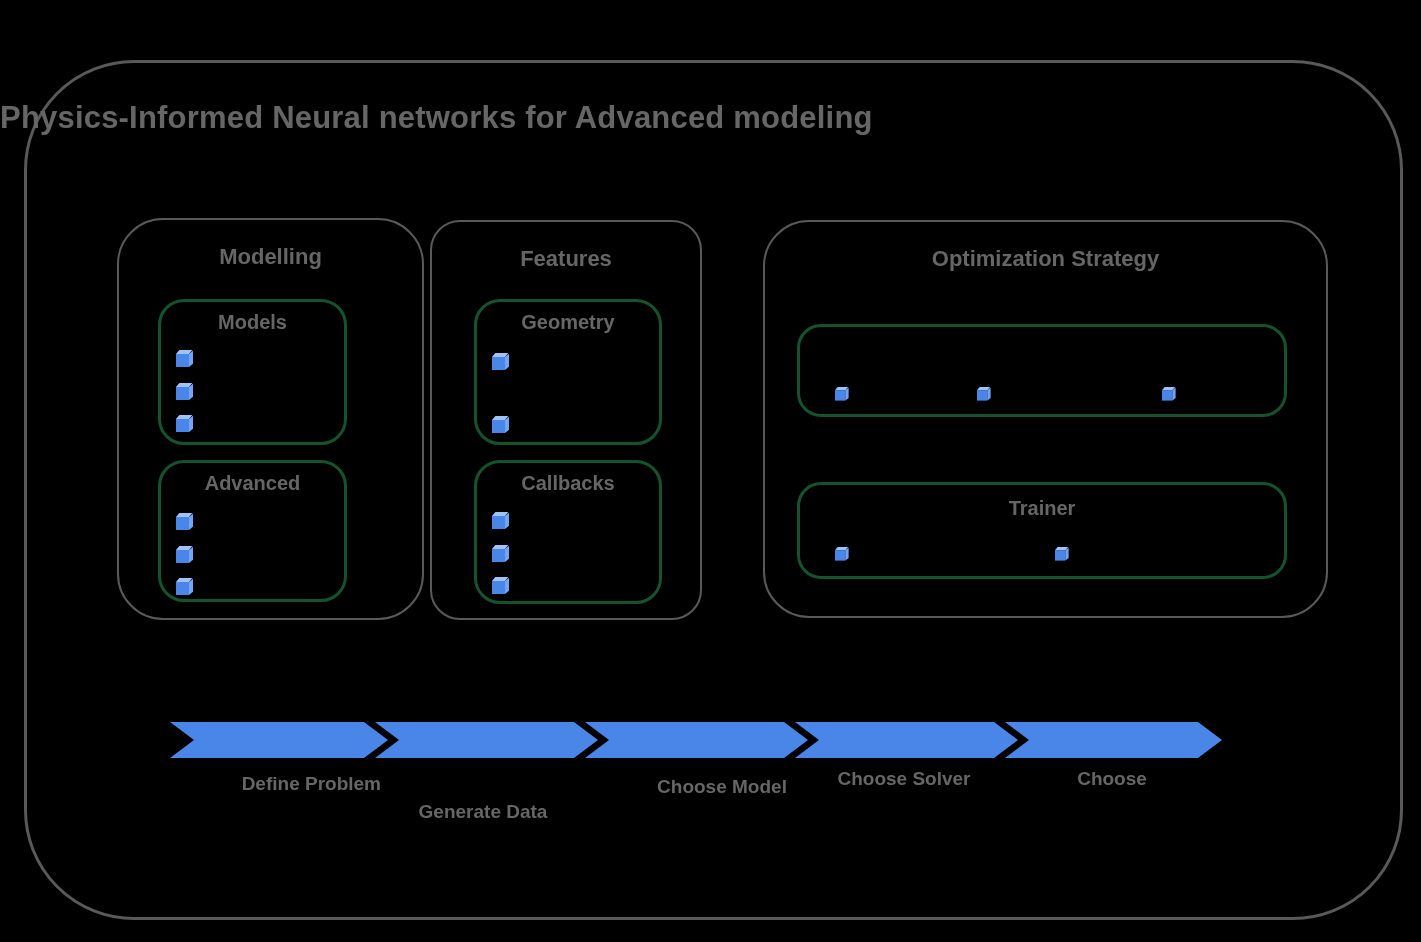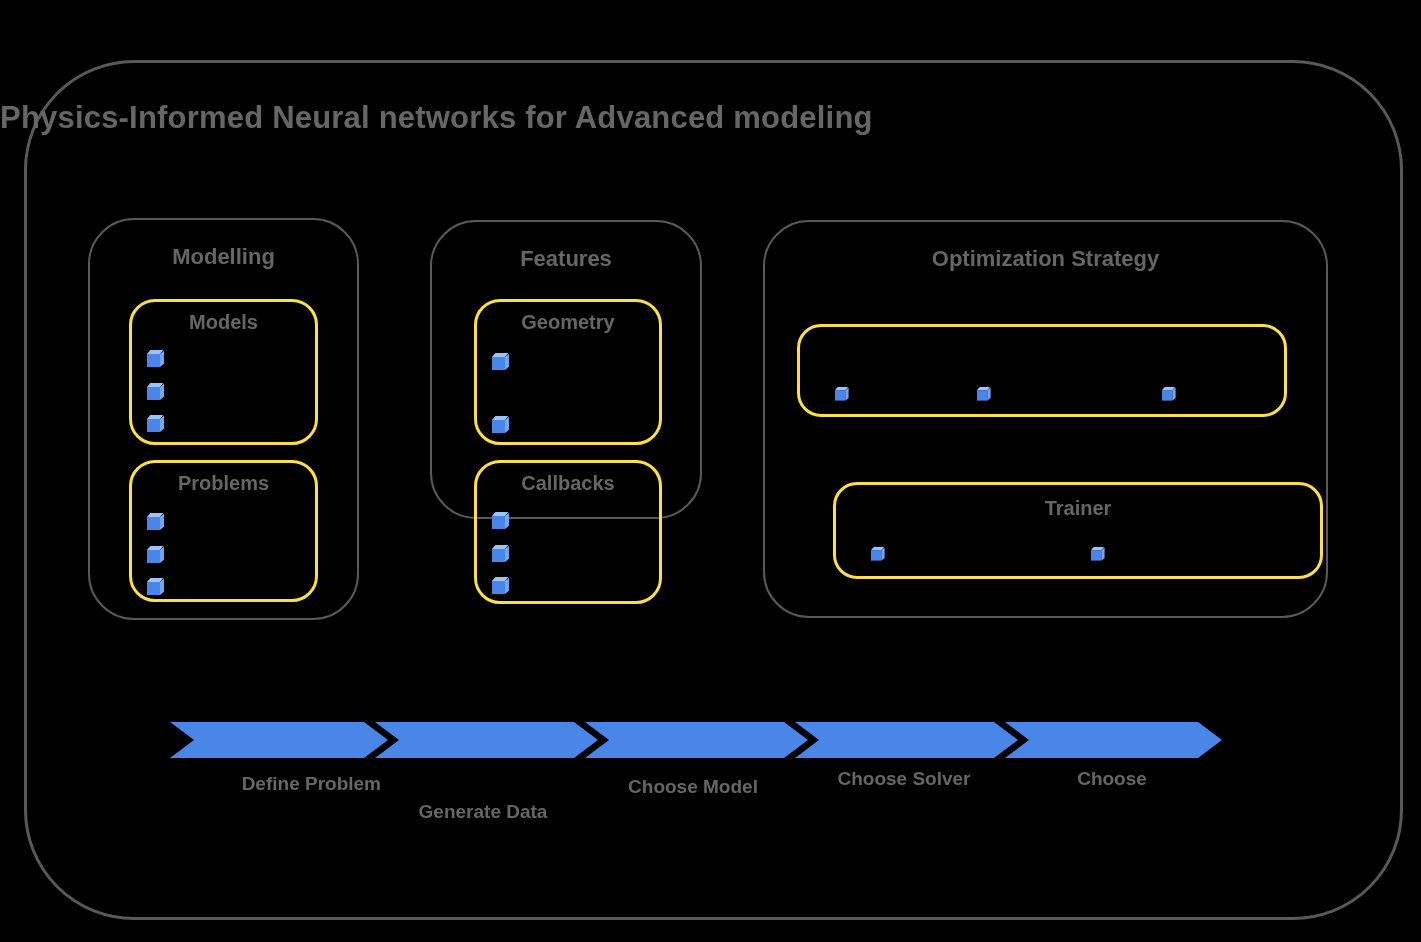--- a/index.html
+++ b/index.html
@@ -16,21 +16,21 @@
     font-size:31px;font-weight:bold;color:#666;letter-spacing:.2px;
   }
   .panel{
     position:absolute;border:2px solid #595959;border-radius:46px;box-sizing:border-box;
   }
   .panel-label{
     position:absolute;left:0;right:0;top:24px;text-align:center;
     font-size:22px;font-weight:bold;color:#666;
   }
   .bluebox{
-    position:absolute;border:3px solid #fde047;border-radius:26px;box-sizing:border-box;
+    position:absolute;border:3px solid #14532d;border-radius:26px;box-sizing:border-box;
   }
   .bluebox-label{
     position:absolute;left:0;right:0;top:9px;text-align:center;
     font-size:20px;font-weight:bold;color:#666;
   }
   
   .cube{position:absolute;width:18px;height:18px;}
   .cube .f{position:absolute;left:0;top:4px;width:13px;height:13px;background:#4a86e8;}
   .cube .t{position:absolute;left:0;top:0;width:13px;height:4px;background:#9ec3f7;
            transform:skewX(-40deg);transform-origin:0 100%;}
@@ -49,21 +49,21 @@
 </style>
 </head>
 <body>
 
 <div class="stage">
 
   <div class="outer-frame"></div>
 
   <div class="diagram-title">Physics-Informed Neural networks for Advanced modeling</div>
 
-  <div class="panel" style="left:88px;top:218px;width:271px;height:402px;">
+  <div class="panel" style="left:117px;top:218px;width:307px;height:402px;">
     <div class="panel-label">Modelling</div>
 
     <div class="bluebox" style="left:39px;top:79px;width:189px;height:146px;">
       <div class="bluebox-label">Models</div>
       <div class="cube" style="left:15px;top:48px;">
           <span class="t"></span>
           <span class="f"></span>
           <span class="r"></span>
         </div>
       <div class="cube" style="left:15px;top:81px;">
@@ -72,40 +72,40 @@
           <span class="r"></span>
         </div>
       <div class="cube" style="left:15px;top:113px;">
           <span class="t"></span>
           <span class="f"></span>
           <span class="r"></span>
         </div>
     </div>
 
     <div class="bluebox" style="left:39px;top:240px;width:189px;height:142px;">
-      <div class="bluebox-label">Problems</div>
+      <div class="bluebox-label">Advanced</div>
       <div class="cube" style="left:15px;top:50px;">
           <span class="t"></span>
           <span class="f"></span>
           <span class="r"></span>
         </div>
       <div class="cube" style="left:15px;top:83px;">
           <span class="t"></span>
           <span class="f"></span>
           <span class="r"></span>
         </div>
       <div class="cube" style="left:15px;top:115px;">
           <span class="t"></span>
           <span class="f"></span>
           <span class="r"></span>
         </div>
     </div>
   </div>
 
-  <div class="panel" style="left:430px;top:220px;width:272px;height:299px;">
+  <div class="panel" style="left:430px;top:220px;width:272px;height:400px;border-radius:30px;">
     <div class="panel-label">Features</div>
 
     <div class="bluebox" style="left:42px;top:77px;width:188px;height:146px;">
       <div class="bluebox-label">Geometry</div>
       <div class="cube" style="left:15px;top:51px;">
           <span class="t"></span>
           <span class="f"></span>
           <span class="r"></span>
         </div>
       <div class="cube" style="left:15px;top:114px;">
@@ -149,21 +149,21 @@
           <span class="f"></span>
           <span class="r"></span>
         </div>
       <div class="cube sm" style="left:362px;top:60px;">
           <span class="t"></span>
           <span class="f"></span>
           <span class="r"></span>
         </div>
     </div>
 
-    <div class="bluebox" style="left:32px;top:260px;width:490px;height:97px;border-radius:24px;margin-left:36px;">
+    <div class="bluebox" style="left:32px;top:260px;width:490px;height:97px;border-radius:24px;">
       <div class="bluebox-label" style="top:12px;">Trainer</div>
       <div class="cube sm" style="left:35px;top:62px;">
           <span class="t"></span>
           <span class="f"></span>
           <span class="r"></span>
         </div>
       <div class="cube sm" style="left:255px;top:62px;">
           <span class="t"></span>
           <span class="f"></span>
           <span class="r"></span>
@@ -172,17 +172,17 @@
   </div>
 
   <div class="flow-seg" style="left:170px;width:218px;"></div>
   <div class="flow-seg" style="left:375px;width:223px;"></div>
   <div class="flow-seg" style="left:585px;width:223px;"></div>
   <div class="flow-seg" style="left:795px;width:223px;"></div>
   <div class="flow-seg" style="left:1005px;width:217px;"></div>
 
   <div class="flow-label" style="left:161px;top:773px;text-align:right;">Define Problem</div>
   <div class="flow-label" style="left:373px;top:801px;">Generate Data</div>
-  <div class="flow-label" style="left:583px;top:776px;">Choose Model</div>
+  <div class="flow-label" style="left:612px;top:776px;">Choose Model</div>
   <div class="flow-label" style="left:794px;top:768px;">Choose Solver</div>
   <div class="flow-label" style="left:1002px;top:768px;">Choose</div>
 
 </div>
 
 </body></html>

